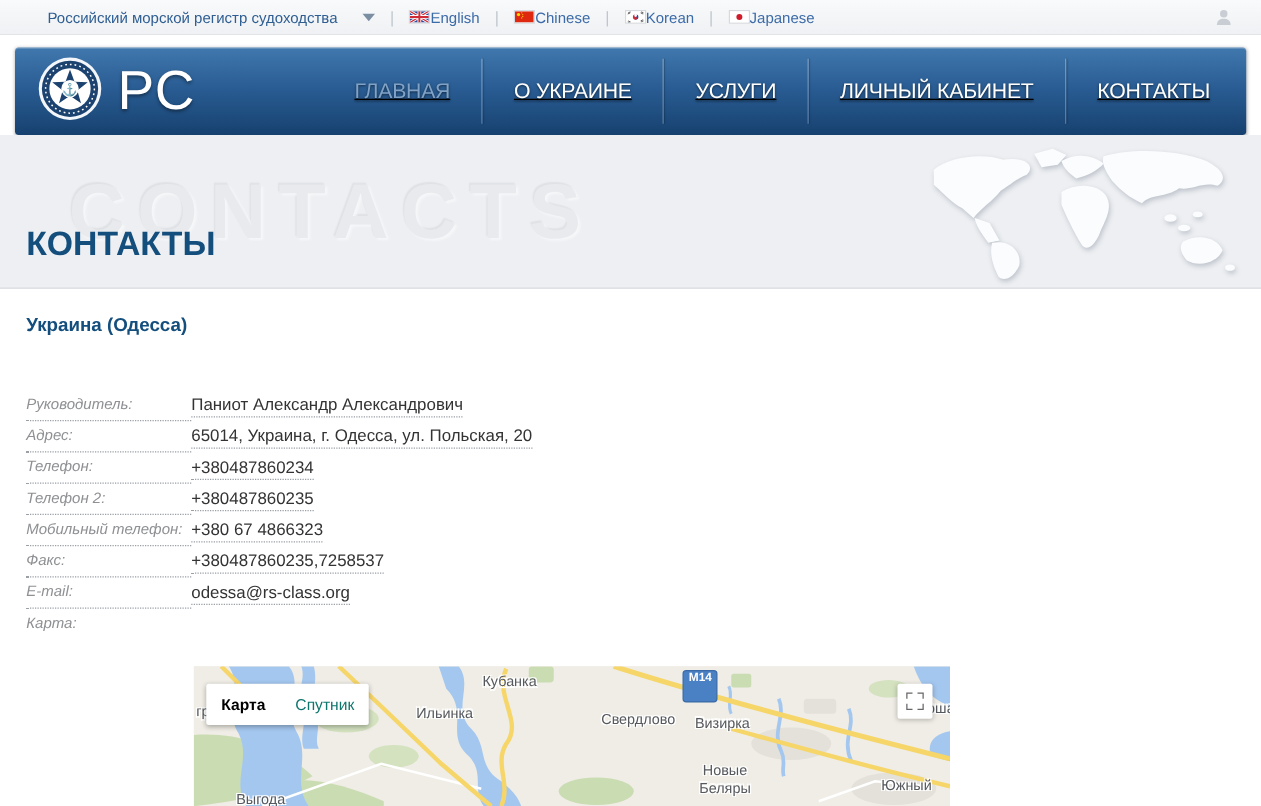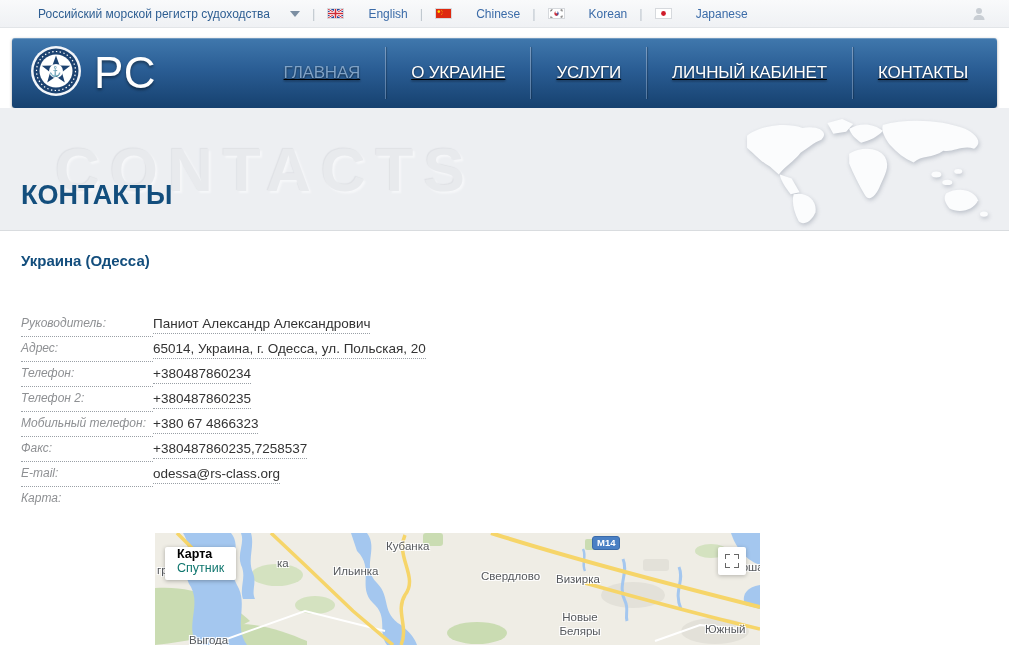--- a/index.html
+++ b/index.html
@@ -7,21 +7,21 @@
   body { font-family:"Liberation Sans", sans-serif; background:#fff; overflow:hidden; position:relative; }
 
   
   .topbar { position:absolute; left:0; top:0; width:1009px; height:28px;
     background:linear-gradient(#f9fafb,#eff1f4); border-bottom:1px solid #e2e5e8;
     display:flex; align-items:center; font-size:12px; }
   .site-selector { margin-left:38px; color:#2e5e92; display:flex; align-items:center; gap:10px; cursor:pointer; }
   .caret-down { width:0; height:0; border-left:5px solid transparent; border-right:5px solid transparent;
     border-top:6px solid #7d8fa0; border-top-color:#7b8ea2; margin-left:10px; }
   .tb-sep { color:#bfc7ce; margin:0 12px; font-size:13px; }
-  .lang { display:flex; align-items:center; gap:24px; color:#3b6ba8; cursor:pointer; }
+  .lang { display:flex; align-items:center; gap:0; color:#3b6ba8; cursor:pointer; }
   .flag { width:17px; height:11px; display:inline-block; position:relative; border:1px solid #d6d9dd; background:#fff; }
   .flag svg { display:block; }
   .user-ico { position:absolute; right:22px; top:6px; width:16px; height:16px; }
 
   
   .navbar { position:absolute; left:12px; top:38px; width:985px; height:70px; border-radius:3px;
     background:linear-gradient(#4078ad,#2a5d94 45%,#16416f); box-shadow:0 1px 3px rgba(0,0,0,.35), inset 0 1px 0 rgba(255,255,255,.25);
     display:flex; align-items:center; }
   .brand { display:flex; align-items:center; margin-left:18px; gap:12px; }
   .brand-text { color:#fff; font-size:44px; line-height:1; text-shadow:0 2px 3px rgba(0,0,0,.45); letter-spacing:1px; }
@@ -60,23 +60,23 @@
   .ml-1 { left:166px; top:32px; }
   .ml-2 { left:314px; top:37px; }
   .ml-3 { left:389px; top:40px; }
   .ml-4 { left:568px; top:28px; }
   .ml-5 { left:388px; top:78px; width:62px; white-space:normal; text-align:center; line-height:1.2; }
   .ml-6 { left:538px; top:90px; }
   .ml-7 { left:22px; top:101px; }
   .ml-8 { left:-10px; top:31px; }
   .ml-9 { left:110px; top:24px; }
   .m14 { position:absolute; left:391px; top:3px; background:#4a80c4; border:1px solid #3a6aa8; color:#fff;
-    font-size:9.5px; font-weight:bold; padding:0px 4px 1px; border-radius:3px; z-index:1;margin-left:46px; }
+    font-size:9.5px; font-weight:bold; padding:0px 4px 13px; border-radius:3px; z-index:1; }
   .map-ctl { position:absolute; left:10px; top:14px; height:33px; background:#fff; border-radius:2px;
-    box-shadow:0 1px 4px rgba(0,0,0,.3); display:flex; z-index:3;flex-direction:column; }
+    box-shadow:0 1px 4px rgba(0,0,0,.3); display:flex; z-index:3; }
   .map-ctl-btn { padding:0 12px; display:flex; align-items:center; font-size:12.5px; color:#0f766e; cursor:pointer; }
   .map-ctl-btn.active { font-weight:bold; color:#000; }
   .fs-btn { position:absolute; left:563px; top:14px; width:28px; height:28px; background:#fff; border-radius:2px;
     box-shadow:0 1px 4px rgba(0,0,0,.25); z-index:2; display:flex; align-items:center; justify-content:center; cursor:pointer; }
 </style>
 </head>
 <body>
 
 <div class="topbar">
   <div class="site-selector">

